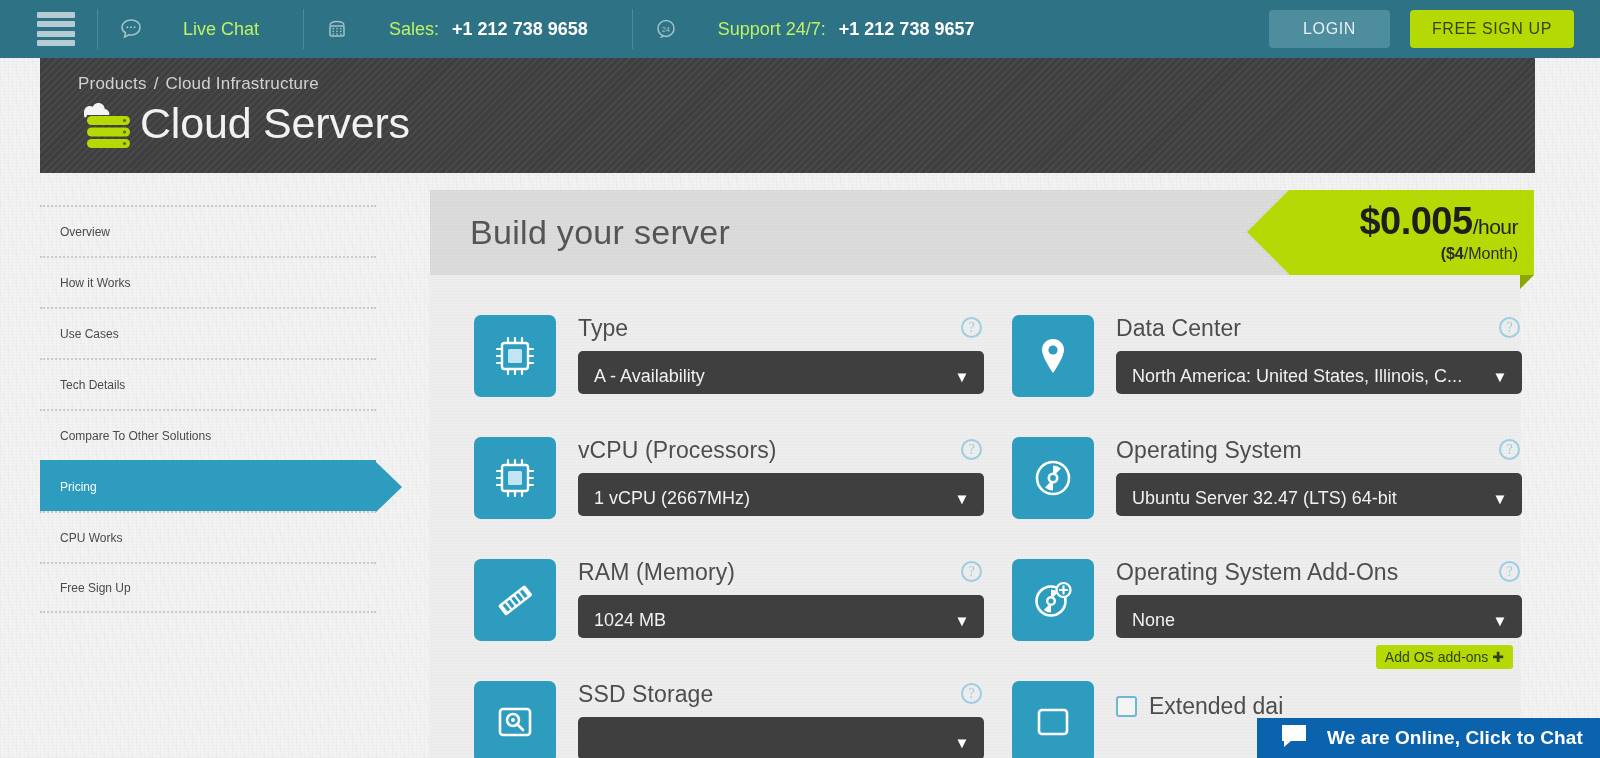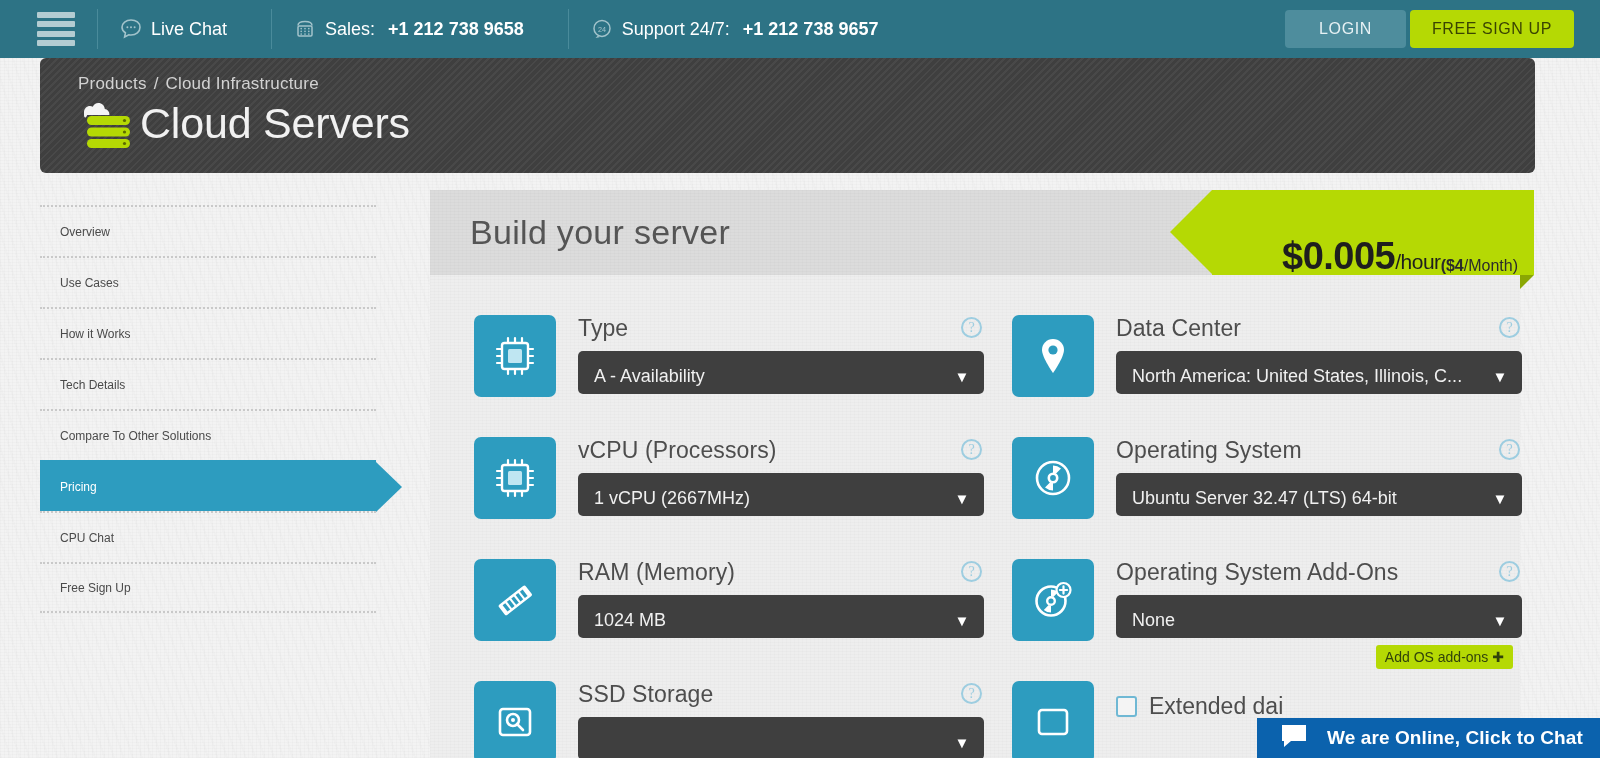--- a/index.html
+++ b/index.html
@@ -64,30 +64,30 @@
     display: flex;
     align-items: center;
     gap: 9px;
     padding: 0 22px;
     height: 58px;
     color: #d5e6ea;
     font-size: 18px;
     cursor: pointer;
     white-space: nowrap;
   }
-  .tb-item .lbl { color: #ffffff; }
+  .tb-item .lbl { color: #bef264; margin-left: 32px; }
   .tb-item .num { color: #ffffff; font-weight: bold; margin-left: 4px; }
   .tb-icon { width: 22px; height: 22px; flex: 0 0 22px; opacity: .72; }
   .tb-icon svg { display: block; width: 22px; height: 22px; }
 
   .tb-right {
     margin-left: auto;
     display: flex;
     align-items: center;
-    gap: 4px;
+    gap: 20px;
     margin-right: 26px;
   }
   .btn-login {
     background: #4e8d9d;
     color: #e6f1f4;
     border: none;
     border-radius: 4px;
     font-size: 16px;
     letter-spacing: .6px;
     padding: 0 34px;
@@ -114,21 +114,21 @@
     top: 58px;
     left: 40px;
     width: 1495px;
     height: 115px;
     background-color: #424242;
     background-image: repeating-linear-gradient(
       -45deg,
       rgba(255,255,255,0.035) 0 2px,
       rgba(0,0,0,0.05) 2px 5px
     );
-    border-radius: 6px;
+    border-radius: 0;
     z-index: 5;
     padding: 16px 0 0 38px;
   }
   .breadcrumb {
     color: #d2d2d2;
     font-size: 17px;
     letter-spacing: .2px;
     margin-bottom: 4px;
   }
   .breadcrumb .sep { color: #d2d2d2; margin: 0 2px; }
@@ -213,21 +213,21 @@
   }
 
   .price-ribbon {
     position: absolute;
     right: -14px;
     top: 0;
     height: 85px;
     background: #b5d904;
     padding: 0 16px 0 70px;
     display: flex;
-    flex-direction: row;
+    flex-direction: column;
     justify-content: center;
     align-items: flex-end;
     color: #1e1e1e;
   }
   .price-ribbon::before {
     content: "";
     position: absolute;
     left: -42px; top: 0;
     width: 0; height: 0;
     border-top: 42.5px solid transparent;
@@ -460,36 +460,36 @@
     </span>
     <h1 class="page-title">Cloud Servers</h1>
   </div>
 </div>
 
 <nav class="sidebar">
   <div class="side-item">
       <span>Overview</span>
     </div>
   <div class="side-item">
+      <span>How it Works</span>
+    </div>
+  <div class="side-item">
       <span>Use Cases</span>
-    </div>
-  <div class="side-item">
-      <span>How it Works</span>
     </div>
   <div class="side-item">
       <span>Tech Details</span>
     </div>
   <div class="side-item">
       <span>Compare To Other Solutions</span>
     </div>
   <div class="side-item active">
       <span>Pricing</span>
     </div>
   <div class="side-item">
-      <span>CPU Chat</span>
+      <span>CPU Works</span>
     </div>
   <div class="side-item">
       <span>Free Sign Up</span>
     </div>
 </nav>
 
 <section class="panel">
 
   <div class="panel-head">
     <h2 class="panel-title">Build your server</h2>

